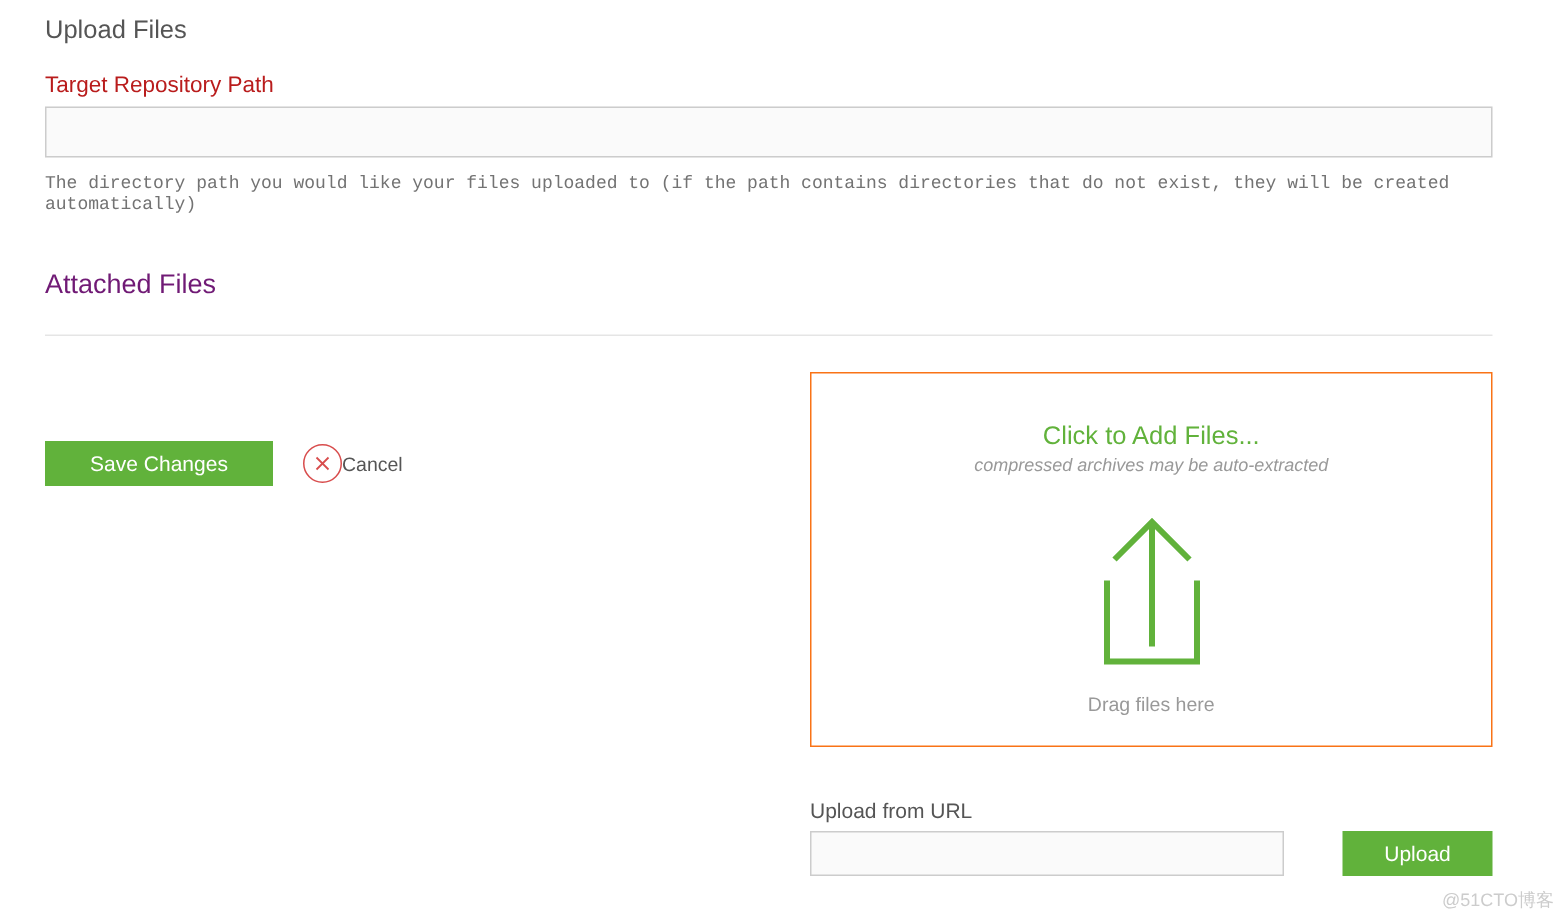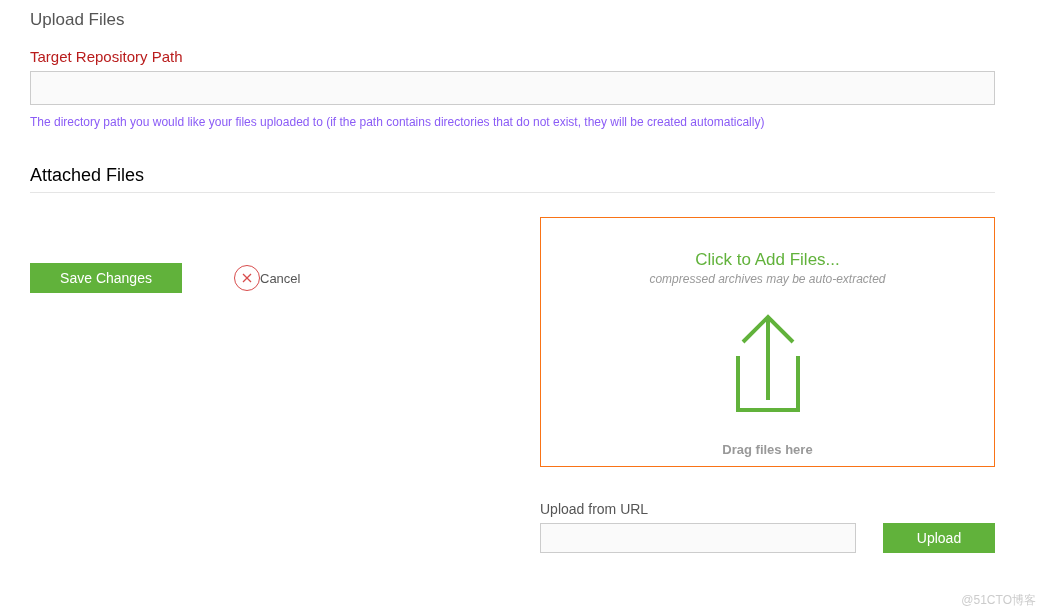--- a/index.html
+++ b/index.html
@@ -27,48 +27,48 @@
       width: 965px;
       height: 34px;
       border: 1px solid #ccc;
       background: #fafafa;
       padding: 6px 8px;
       font-size: 14px;
       outline: none;
     }
     .helper {
       font-size: 12px;
-      color: #8b5cf6;
+      color: #737373;
       margin-top: 10px;
+      font-family: Liberation Mono, monospace;
     }
     .section-title {
       font-size: 18px;
       font-weight: 300;
-      color: #000000;
+      color: #701a75;
       border-bottom: 1px solid #e5e5e5;
-      padding-bottom: 6px;
+      padding-bottom: 23px;
       margin-top: 36px;
       width: 965px;
     }
     .lower {
       display: flex;
       width: 965px;
       margin-top: 24px;
     }
     .left-col {
       flex: 0 0 510px;
       padding-top: 46px;
     }
     .right-col {
       flex: 1;
     }
     .btn-row {
       display: flex;
       align-items: center;
-      gap: 32px;
     }
     .btn-primary {
       background: #61b23b;
       color: #fff;
       border: none;
       width: 152px;
       height: 30px;
       font-size: 14px;
       cursor: pointer;
       font-family: inherit;
@@ -116,22 +116,21 @@
       font-size: 12px;
       margin-top: 2px;
       font-style: italic;
     }
     .dz-icon {
       margin-top: 28px;
     }
     .dz-drag {
       color: #999;
       font-size: 13px;
-      margin-top: 24px;
-      font-weight: bold;
+      margin-top: 12px;
     }
     .url-row {
       margin-top: 34px;
     }
     .url-label {
       font-size: 14px;
       color: #555;
       margin-bottom: 6px;
     }
     .url-controls {
@@ -144,21 +143,21 @@
       height: 30px;
       border: 1px solid #ccc;
       background: #fafafa;
       padding: 4px 8px;
       outline: none;
     }
     .btn-upload {
       background: #61b23b;
       color: #fff;
       border: none;
-      width: 112px;
+      width: 100px;
       height: 30px;
       font-size: 14px;
       cursor: pointer;
       font-family: inherit;
       font-weight: 300;
       margin-left: auto;
     }
     .watermark {
       position: absolute;
       right: 4px;

